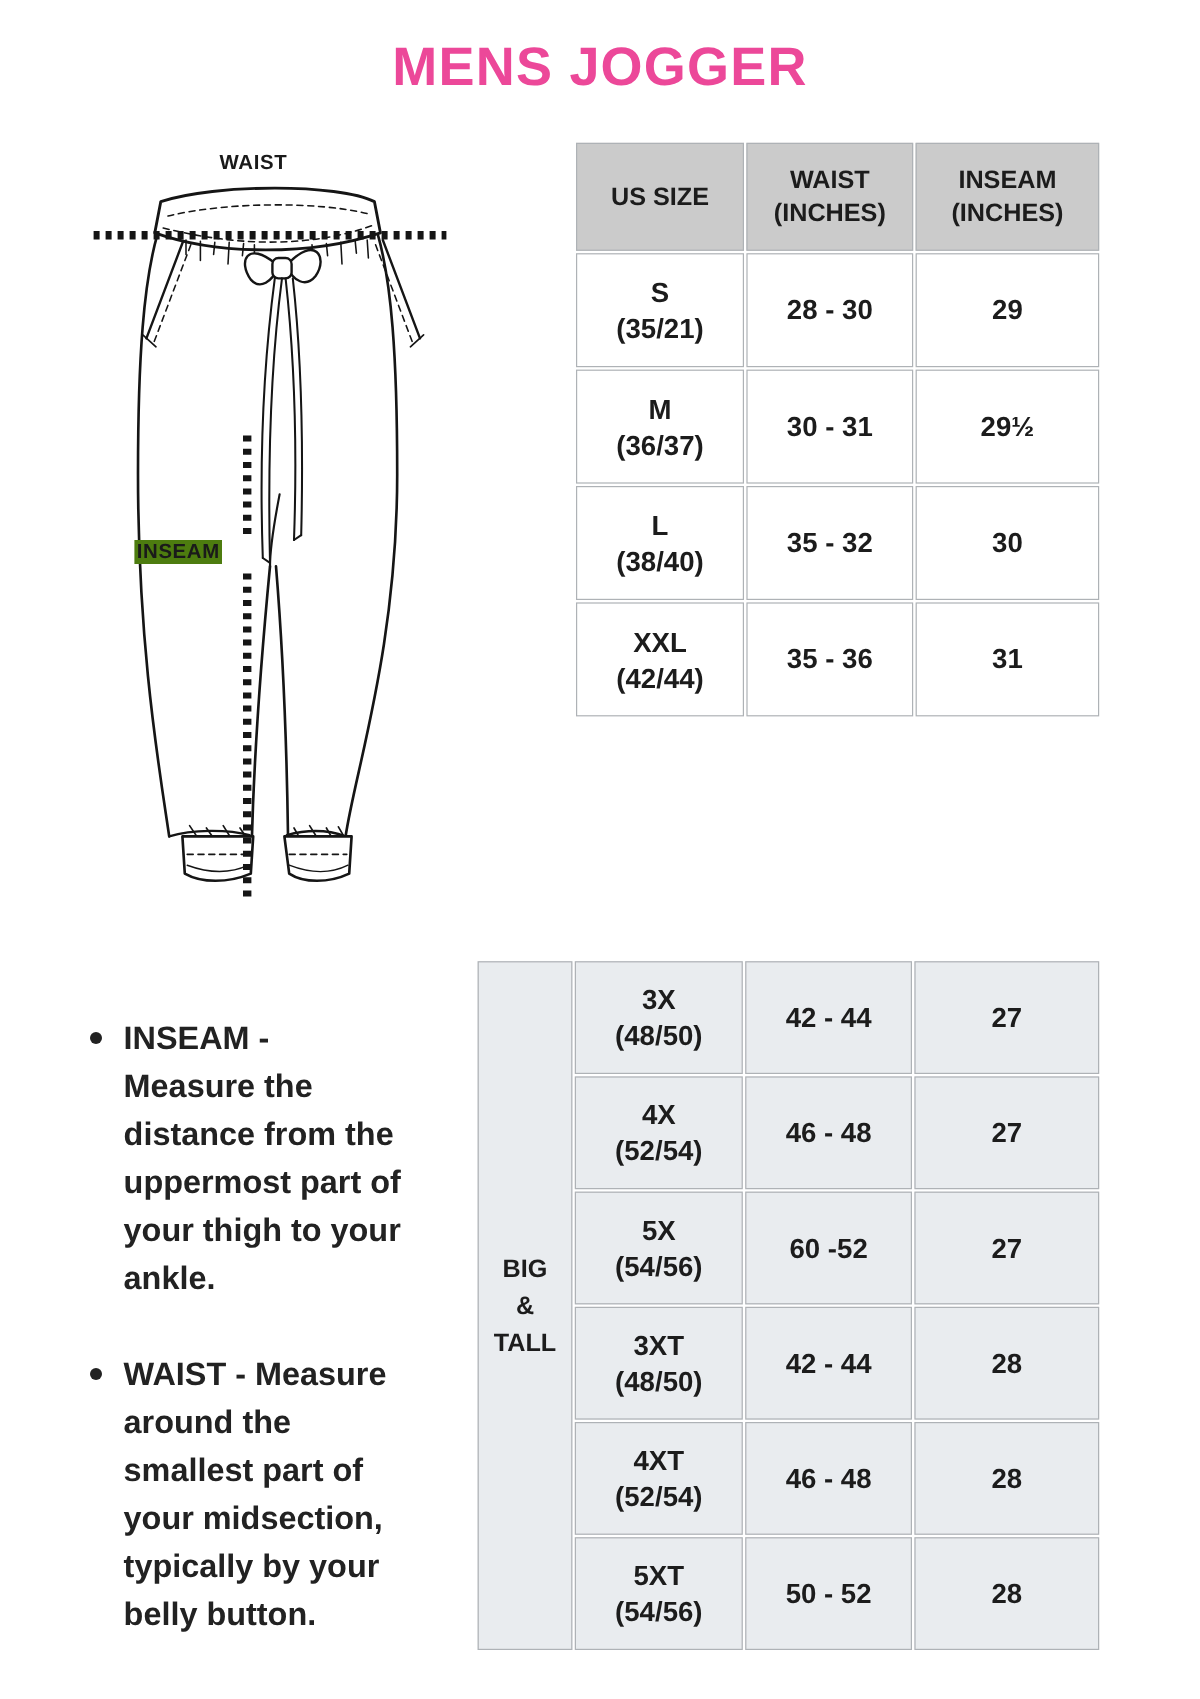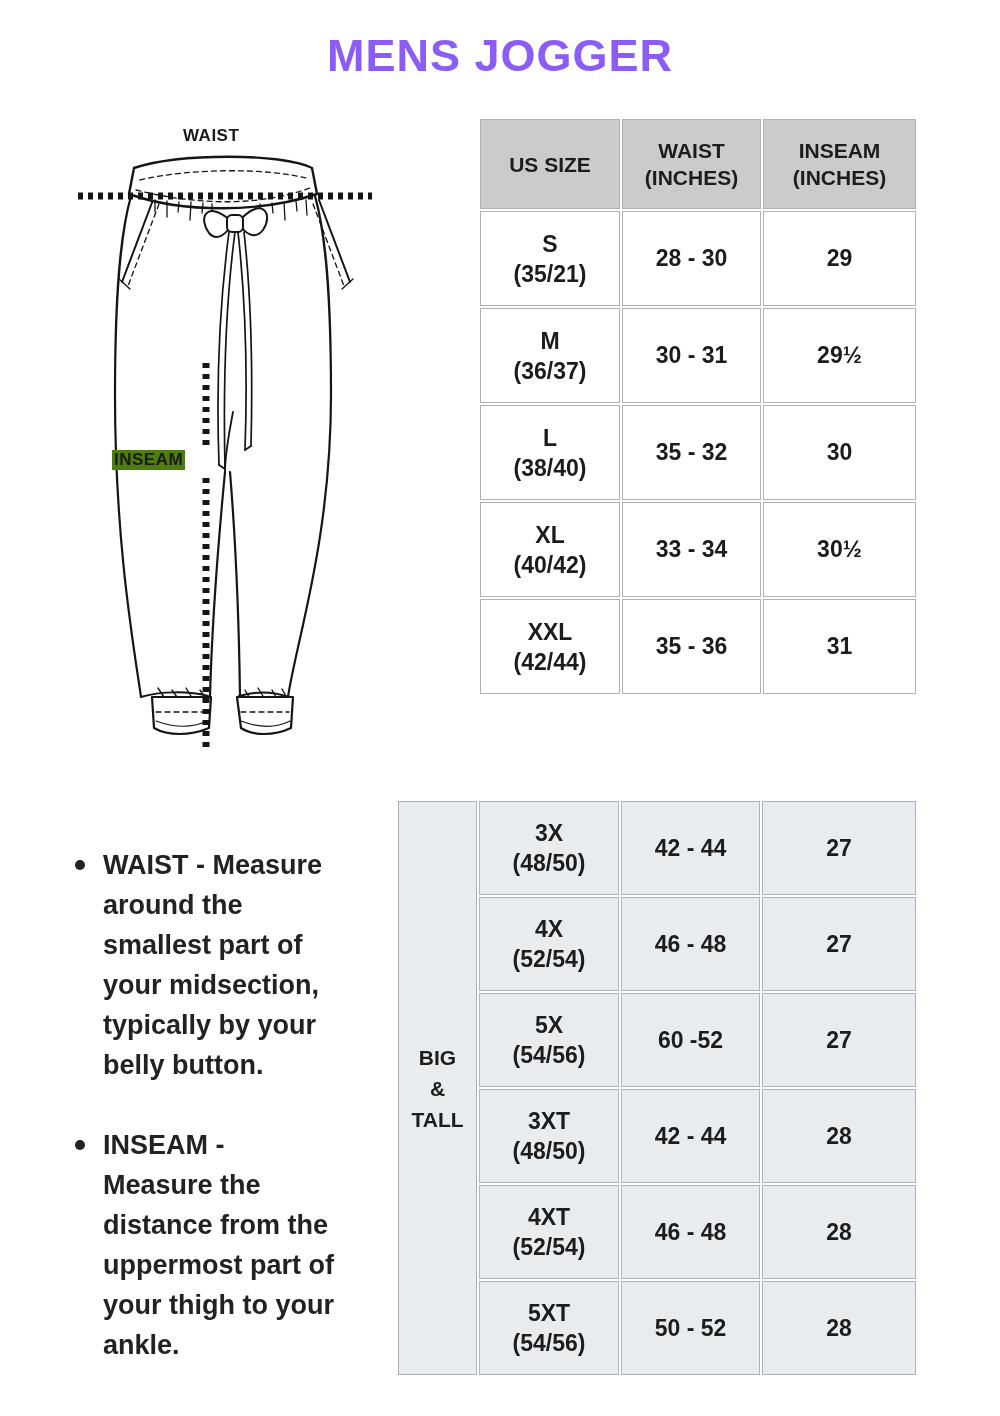--- a/index.html
+++ b/index.html
@@ -1,20 +1,20 @@
 <!DOCTYPE html>
 <html><head>
 <meta charset="utf-8">
 <style>
   html,body{margin:0;padding:0;background:#ffffff;}
   .page{position:relative;width:1000px;height:1416px;background:#ffffff;overflow:hidden;
         font-family:"Liberation Sans",sans-serif;color:#1c1c1c;}
 
   .title{position:absolute;left:0;top:30px;width:100%;text-align:center;
-         font-size:45px;font-weight:bold;letter-spacing:1px;color:#8b5cf6;margin:0;}
+         font-size:45px;font-weight:bold;letter-spacing:1px;color:#ec4899;margin:0;}
 
   
   .illus{position:absolute;left:60px;top:120px;width:340px;height:660px;}
   .diagram-label{position:absolute;font-size:17px;font-weight:bold;color:#1a1a1a;letter-spacing:.5px;}
   .diagram-label.inseam{background:#4d7c0f;padding:0 2px;}
 
   
   table.sizes{position:absolute;border-collapse:separate;border-spacing:2px;table-layout:fixed;}
   table.sizes td{box-sizing:border-box;border:1px solid #aeb2b6;text-align:center;vertical-align:middle;
                  font-weight:bold;font-size:23px;color:#1c1c1c;padding:0;}
@@ -138,28 +138,20 @@
       <tr>
         <td>
             <span class="sz">L</span>
             <span class="rng">(38/40)</span>
           </td>
         <td>35 - 32</td>
         <td>30</td>
       </tr>
       <tr>
         <td>
-            <span class="sz">XL</span>
-            <span class="rng">(40/42)</span>
-          </td>
-        <td>33 - 34</td>
-        <td>30½</td>
-      </tr>
-      <tr>
-        <td>
             <span class="sz">XXL</span>
             <span class="rng">(42/44)</span>
           </td>
         <td>35 - 36</td>
         <td>31</td>
       </tr>
     </tbody>
   </table>
 
   <table class="sizes lower">
@@ -220,17 +212,17 @@
             <span class="sz">5XT</span>
             <span class="rng">(54/56)</span>
           </td>
         <td>50 - 52</td>
         <td>28</td>
       </tr>
     </tbody>
   </table>
 
   <ul class="notes">
+    <li><span>INSEAM - Measure the distance from the uppermost part of your thigh to your ankle.</span></li>
     <li><span>WAIST - Measure around the smallest part of your midsection, typically by your belly button.</span></li>
-    <li><span>INSEAM - Measure the distance from the uppermost part of your thigh to your ankle.</span></li>
   </ul>
 
 </div>
 
 </body></html>

